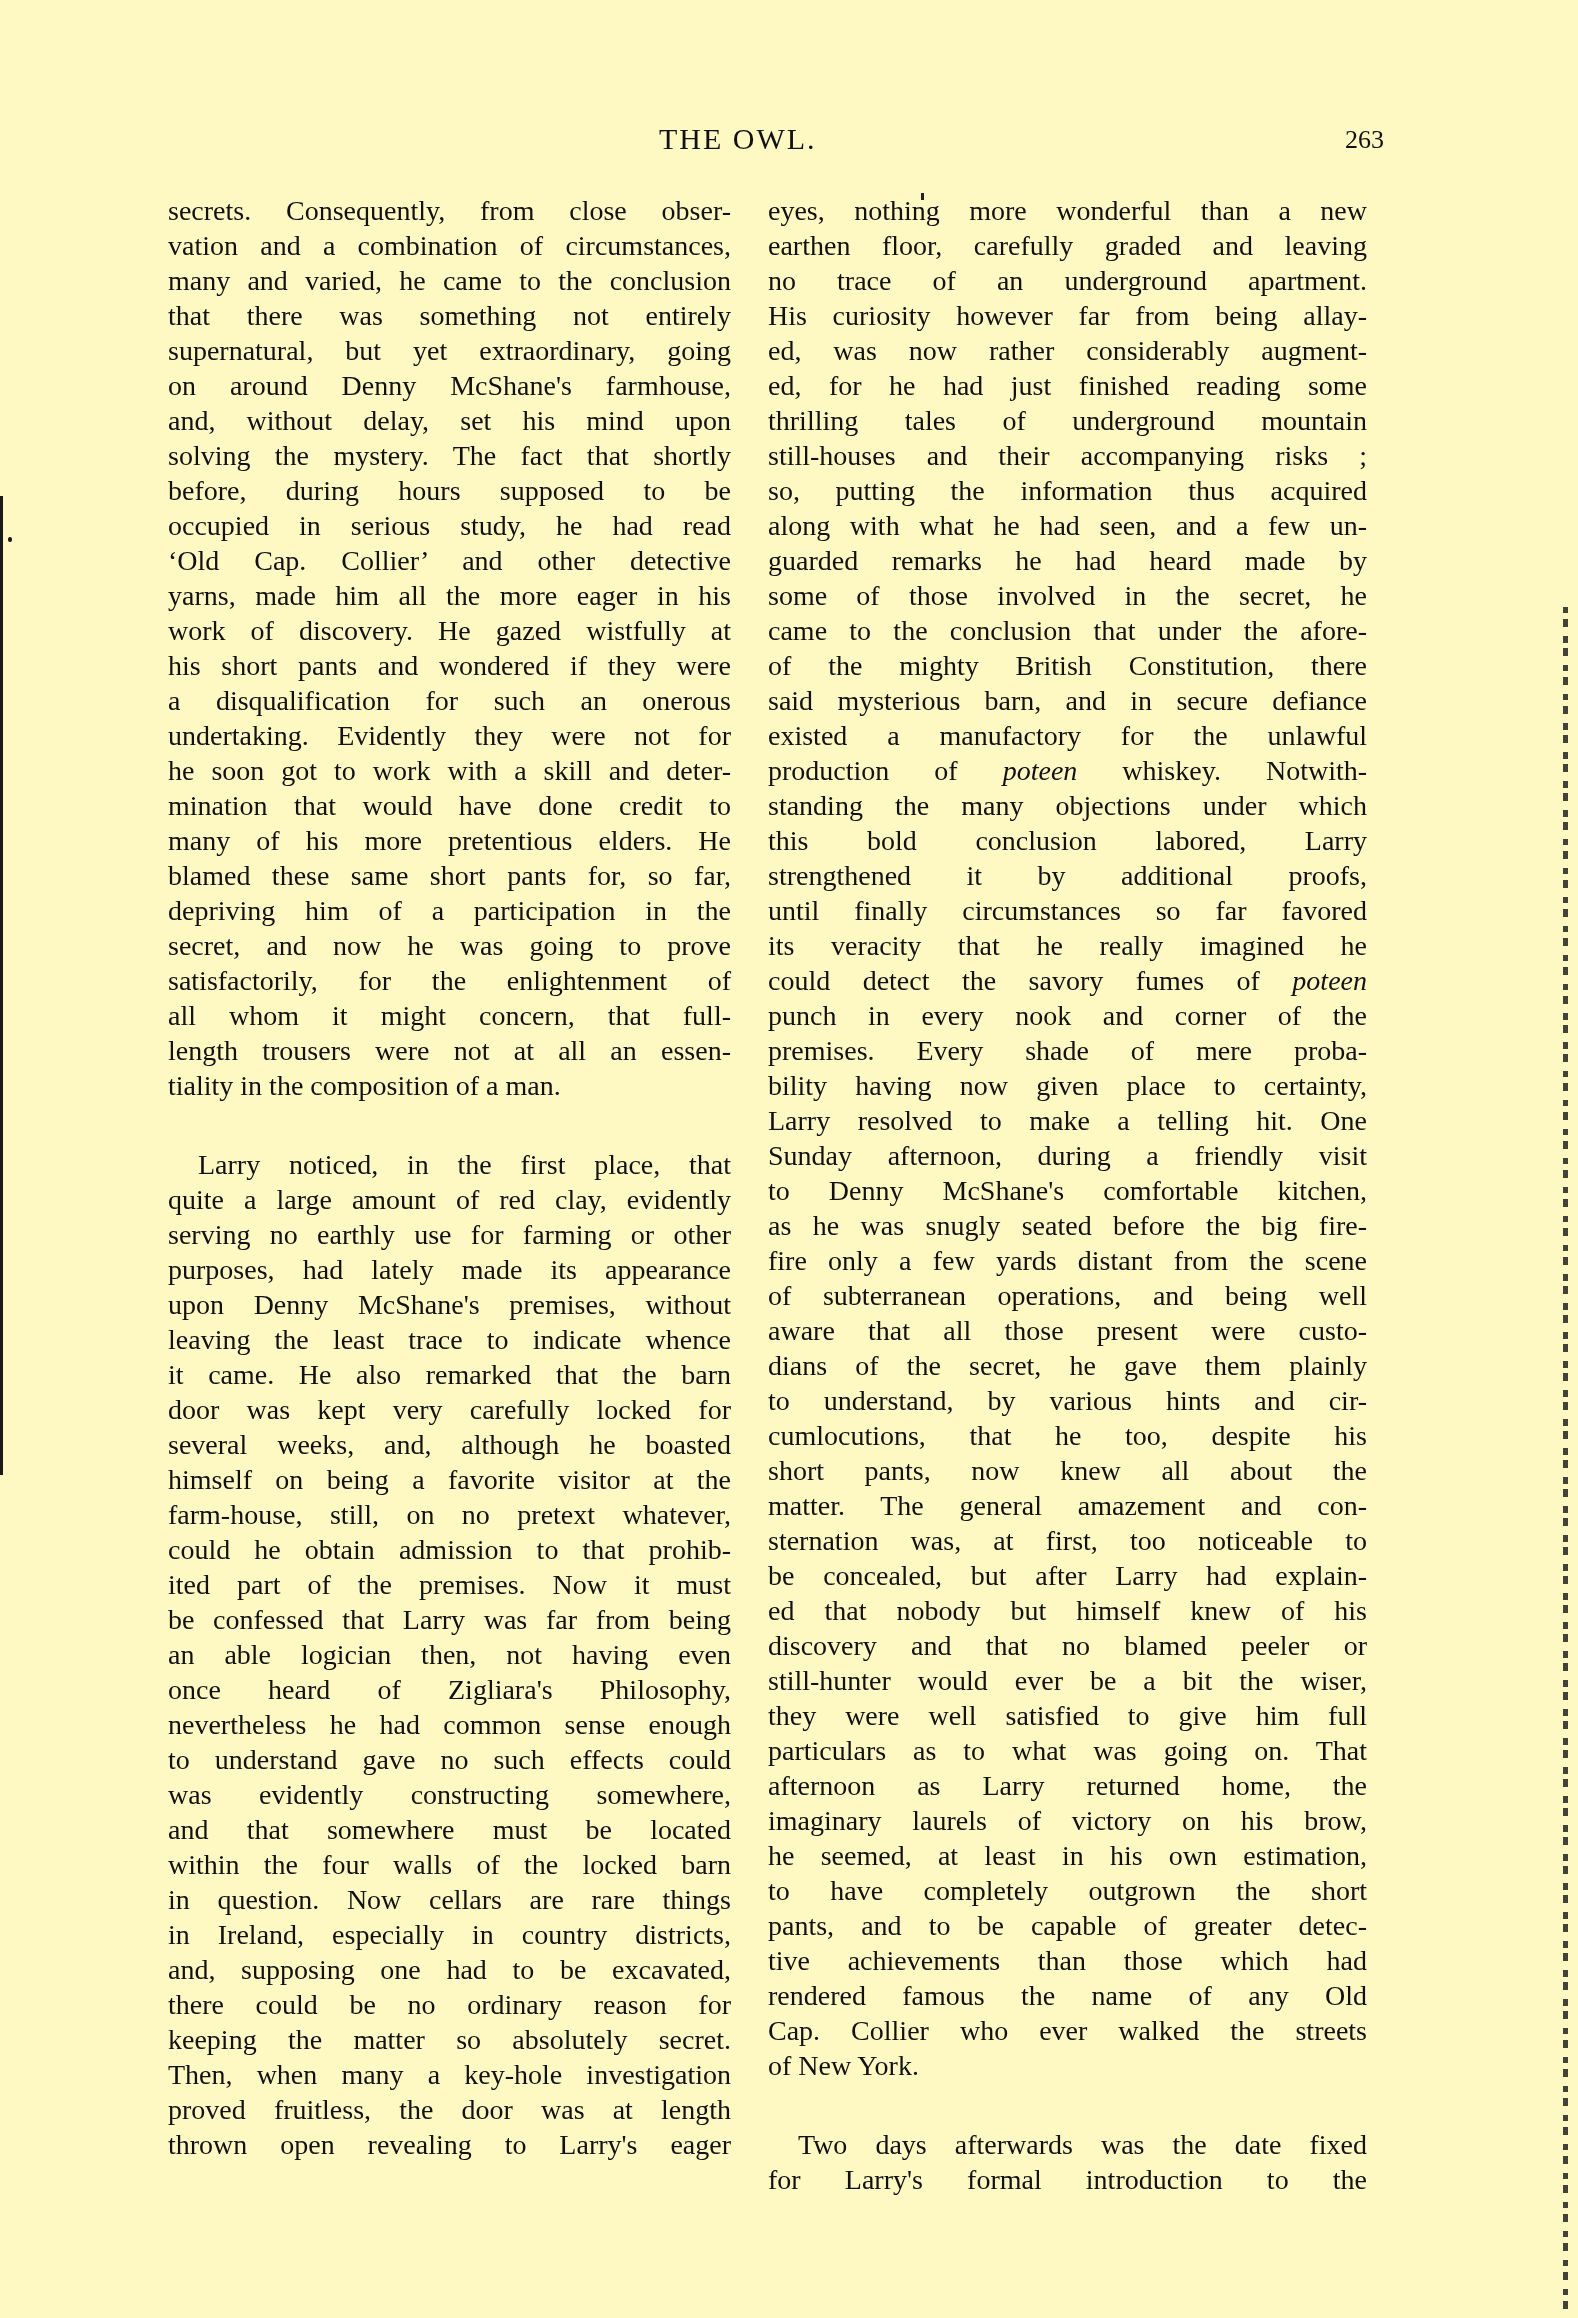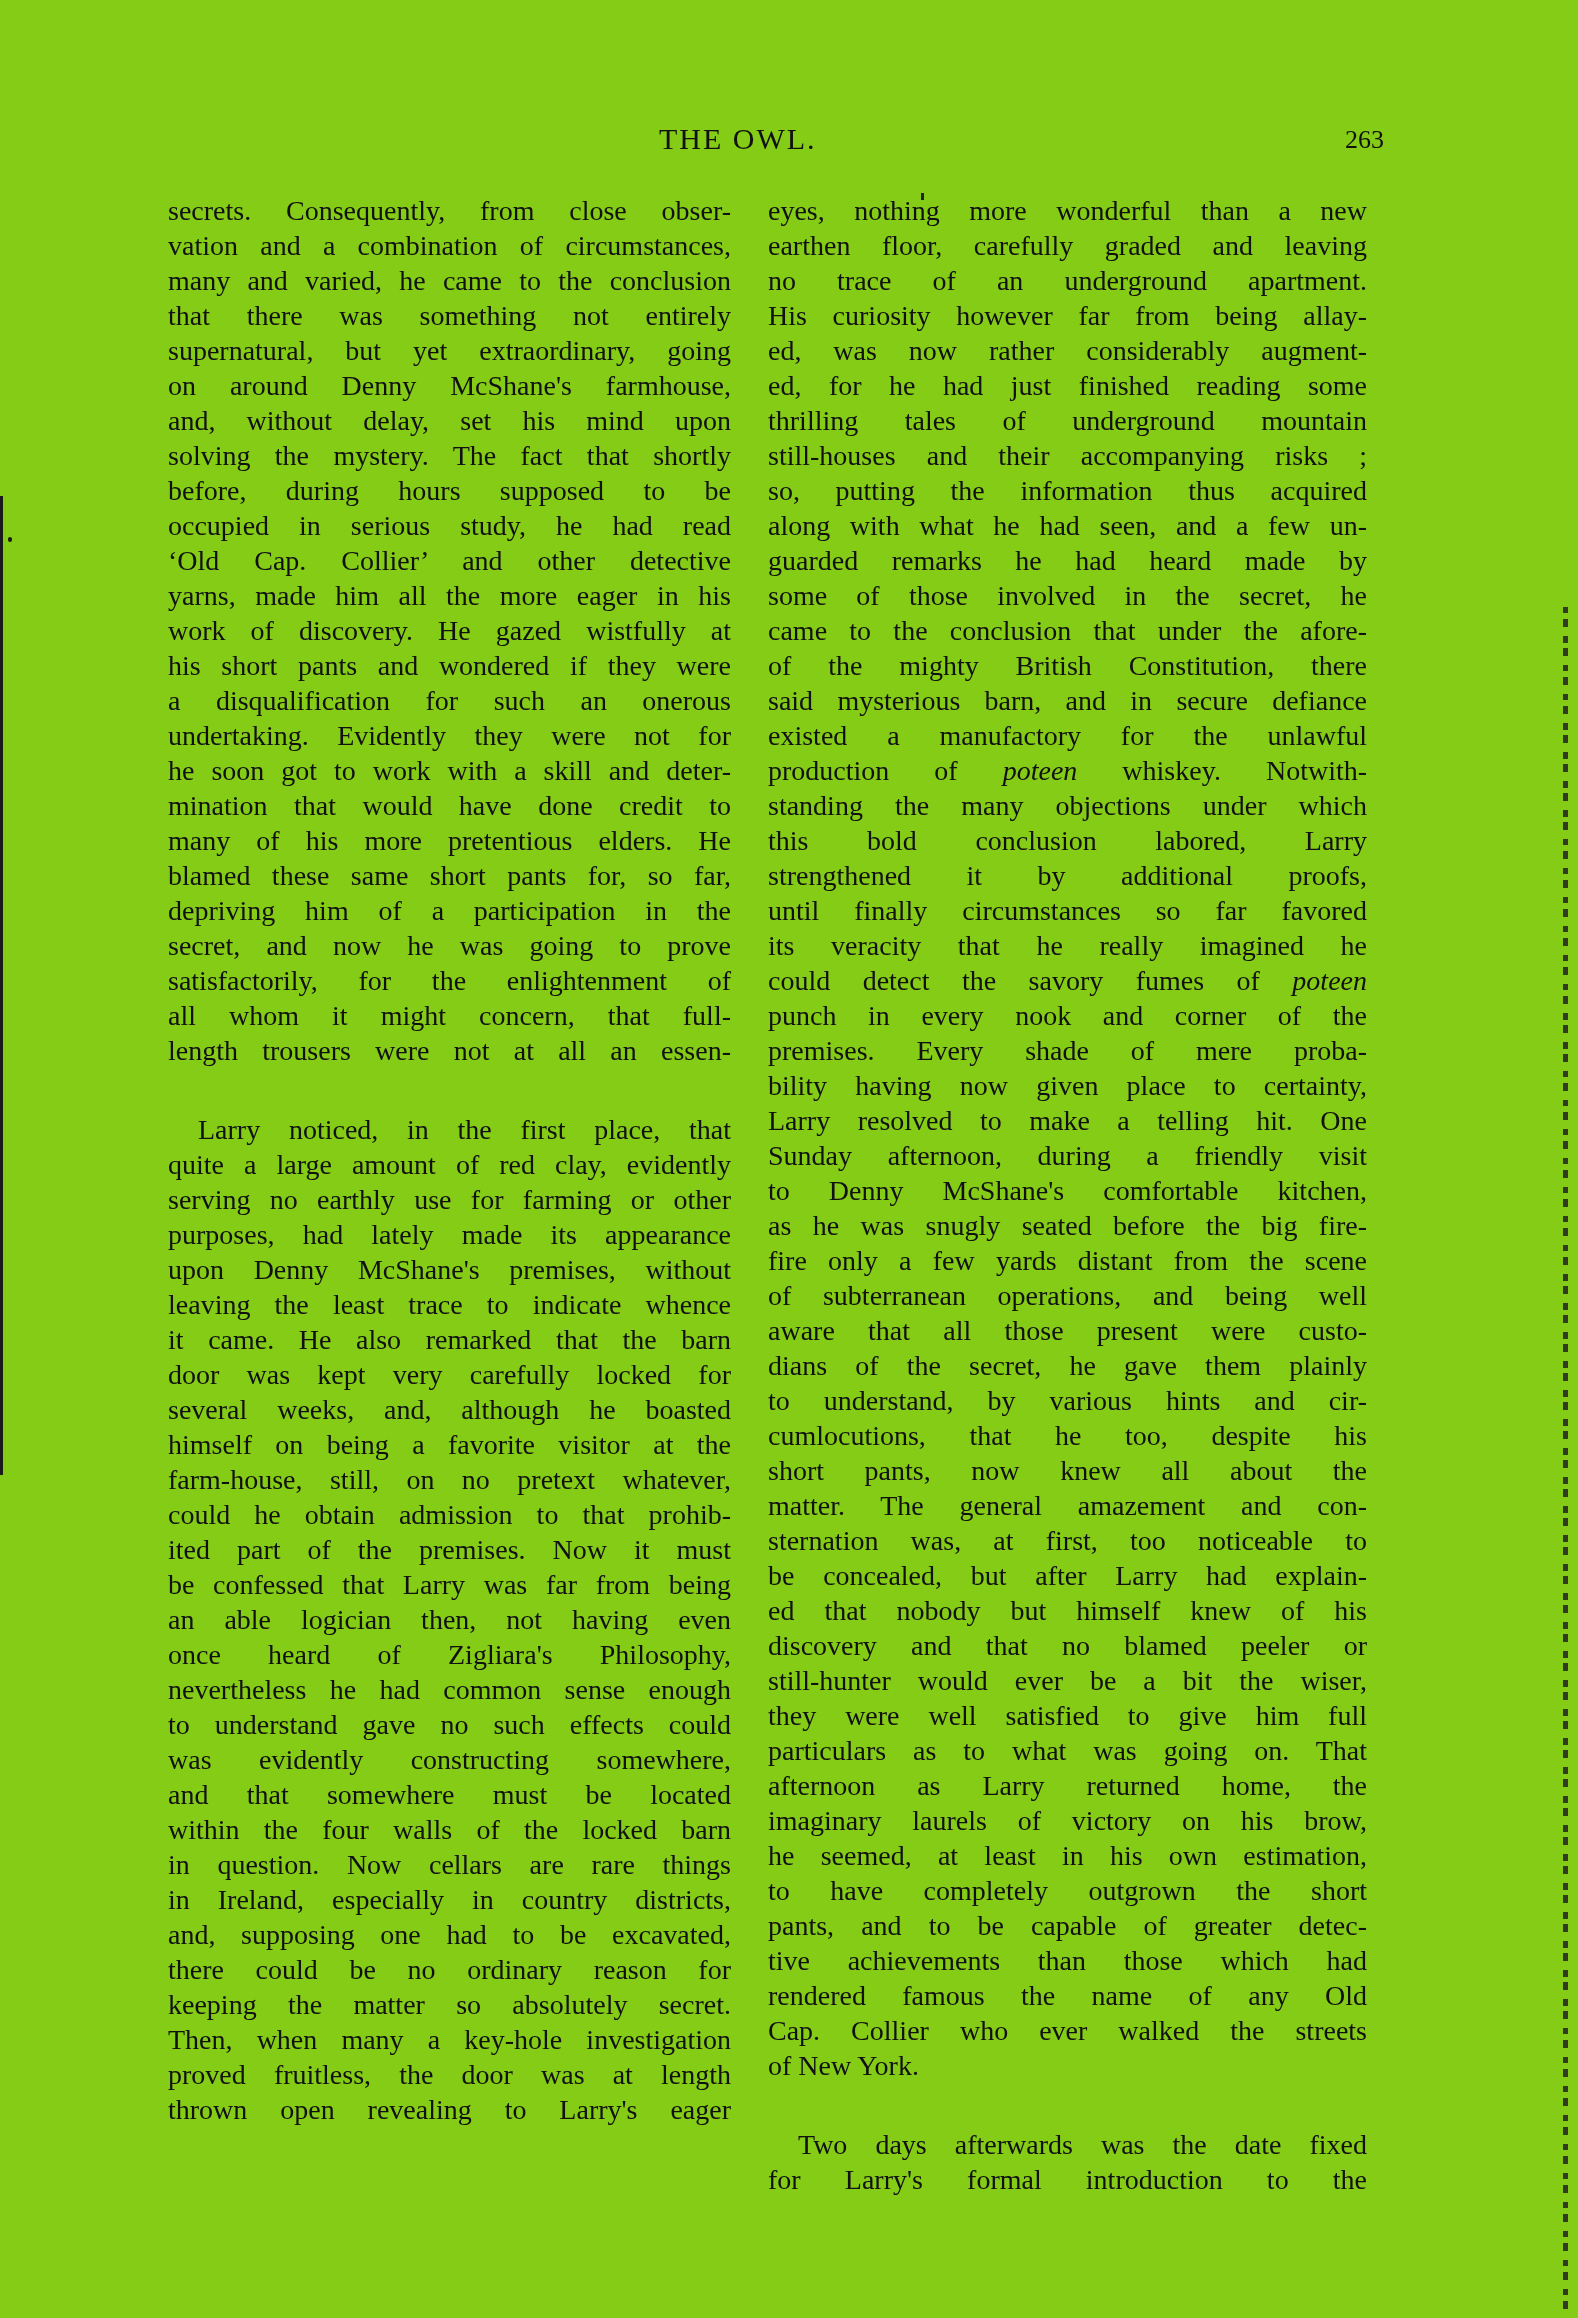--- a/index.html
+++ b/index.html
@@ -1,17 +1,17 @@
 <!DOCTYPE html>
 <html style="font-size:10.4px"><head>
 <meta charset="utf-8">
 <style>
   html, body { margin: 0; padding: 0; background: #ffffff; }
   body { width: 1578px; height: 2319px; position: relative; overflow: hidden; }
-  .page { position: absolute; left: 0; top: 0; width: 1578px; height: 2319px; background: #84cc16; color: #111111; font-family: "Liberation Serif", "DejaVu Serif", serif; }
+  .page { position: absolute; left: 0; top: 0; width: 1578px; height: 2319px; background: #fef9c3; color: #111111; font-family: "Liberation Serif", "DejaVu Serif", serif; }
   .running-head { position: absolute; top: 119px; left: 0; width: 1578px; height: 39px; }
   .journal-title { position: absolute; left: 659px; top: 0; font-size: 30px; letter-spacing: 2px; line-height: 39px; }
   .page-number { position: absolute; left: 1345px; top: 1.3px; font-size: 26px; line-height: 39px; }
   .column { position: absolute; top: 193px; width: 563px; }
   .col-left { left: 168px; }
   .col-right { left: 768px; width: 599px; }
   .line { height: 35px; line-height: 35px; font-size: 28px; white-space: nowrap; text-align: justify; text-align-last: justify; overflow: visible; }
   .line.last { text-align-last: left; }
   .line.indent { padding-left: 30px; margin-top: 44px; }
   .ital { font-style: italic; }
@@ -54,20 +54,21 @@
       <div class="line">undertaking. Evidently they were not for</div>
       <div class="line">he soon got to work with a skill and deter-</div>
       <div class="line">mination that would have done credit to</div>
       <div class="line">many of his more pretentious elders.  He</div>
       <div class="line">blamed these same short pants for, so far,</div>
       <div class="line">depriving him of a participation in the</div>
       <div class="line">secret, and now he was going to prove</div>
       <div class="line">satisfactorily, for the enlightenment of</div>
       <div class="line">all whom it might concern, that full-</div>
       <div class="line">length trousers were not at all an essen-</div>
+      <div class="line last">tiality in the composition of a man.</div>
       <div class="line indent">Larry noticed, in the first place, that</div>
       <div class="line">quite a large amount of red clay, evidently</div>
       <div class="line">serving no earthly use for farming or other</div>
       <div class="line">purposes, had lately made its appearance</div>
       <div class="line">upon Denny McShane's premises, without</div>
       <div class="line">leaving the least trace to indicate whence</div>
       <div class="line">it came.  He also remarked that the barn</div>
       <div class="line">door was kept very carefully locked for</div>
       <div class="line">several weeks, and, although he boasted</div>
       <div class="line">himself on being a favorite visitor at the</div>

